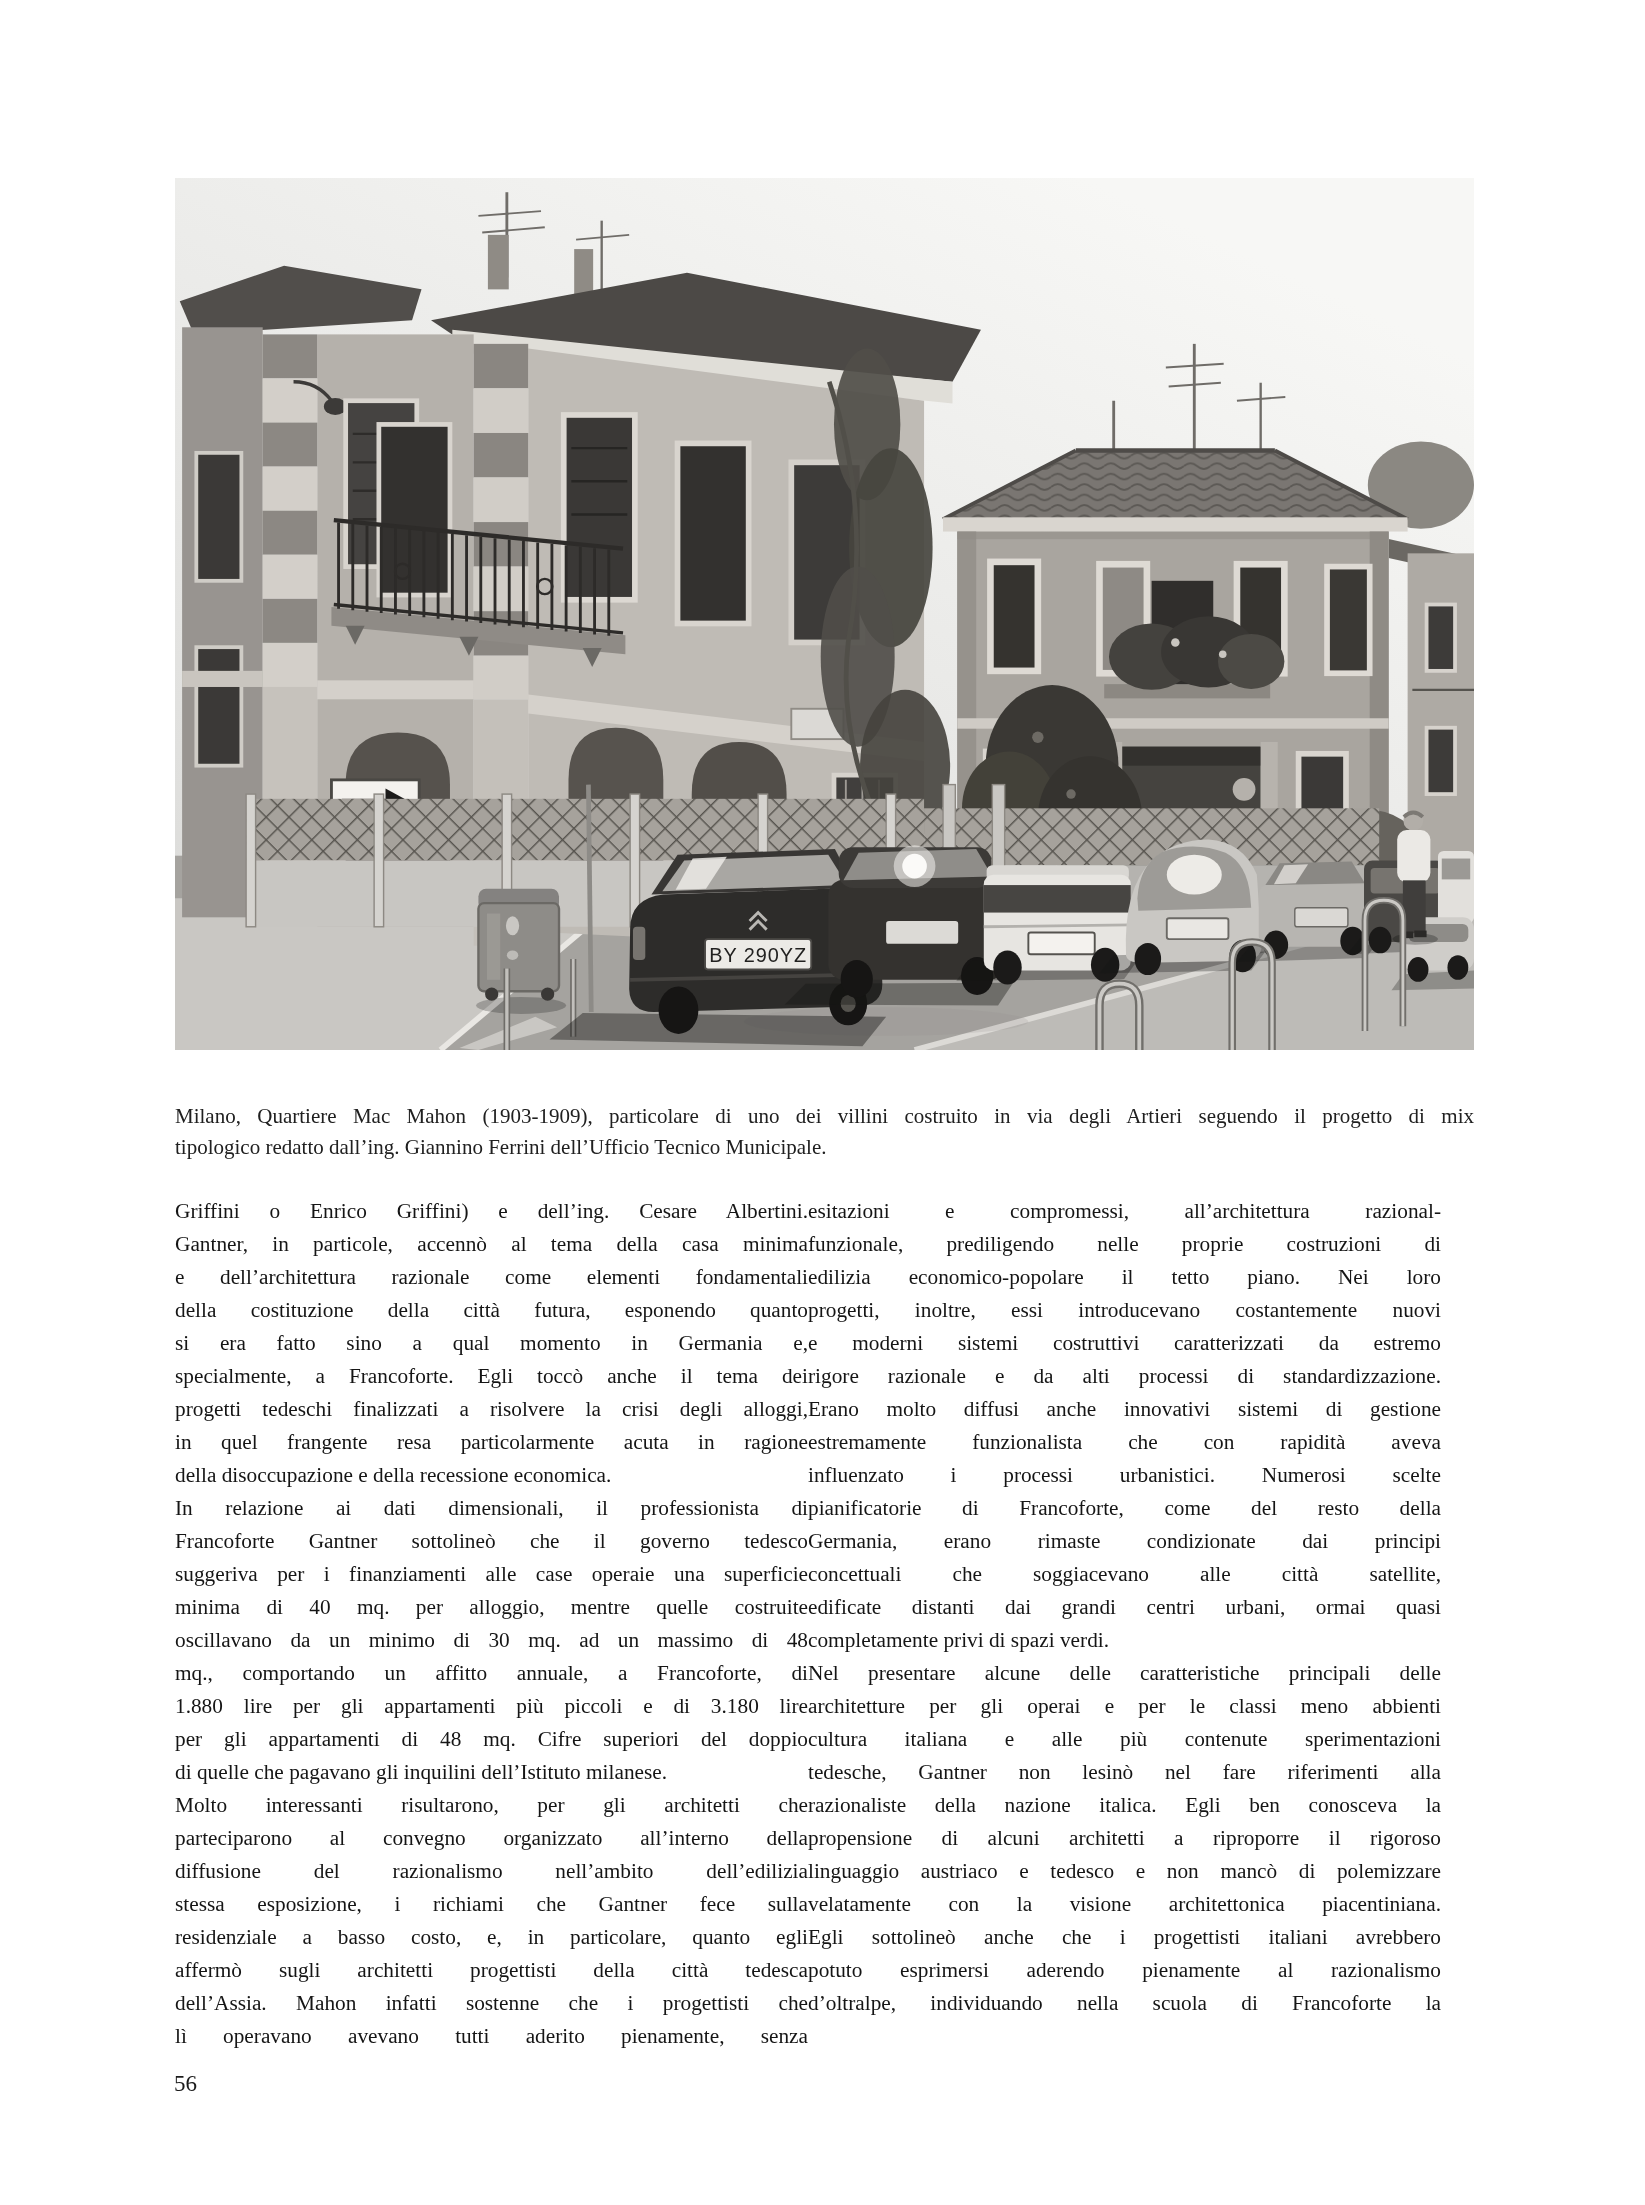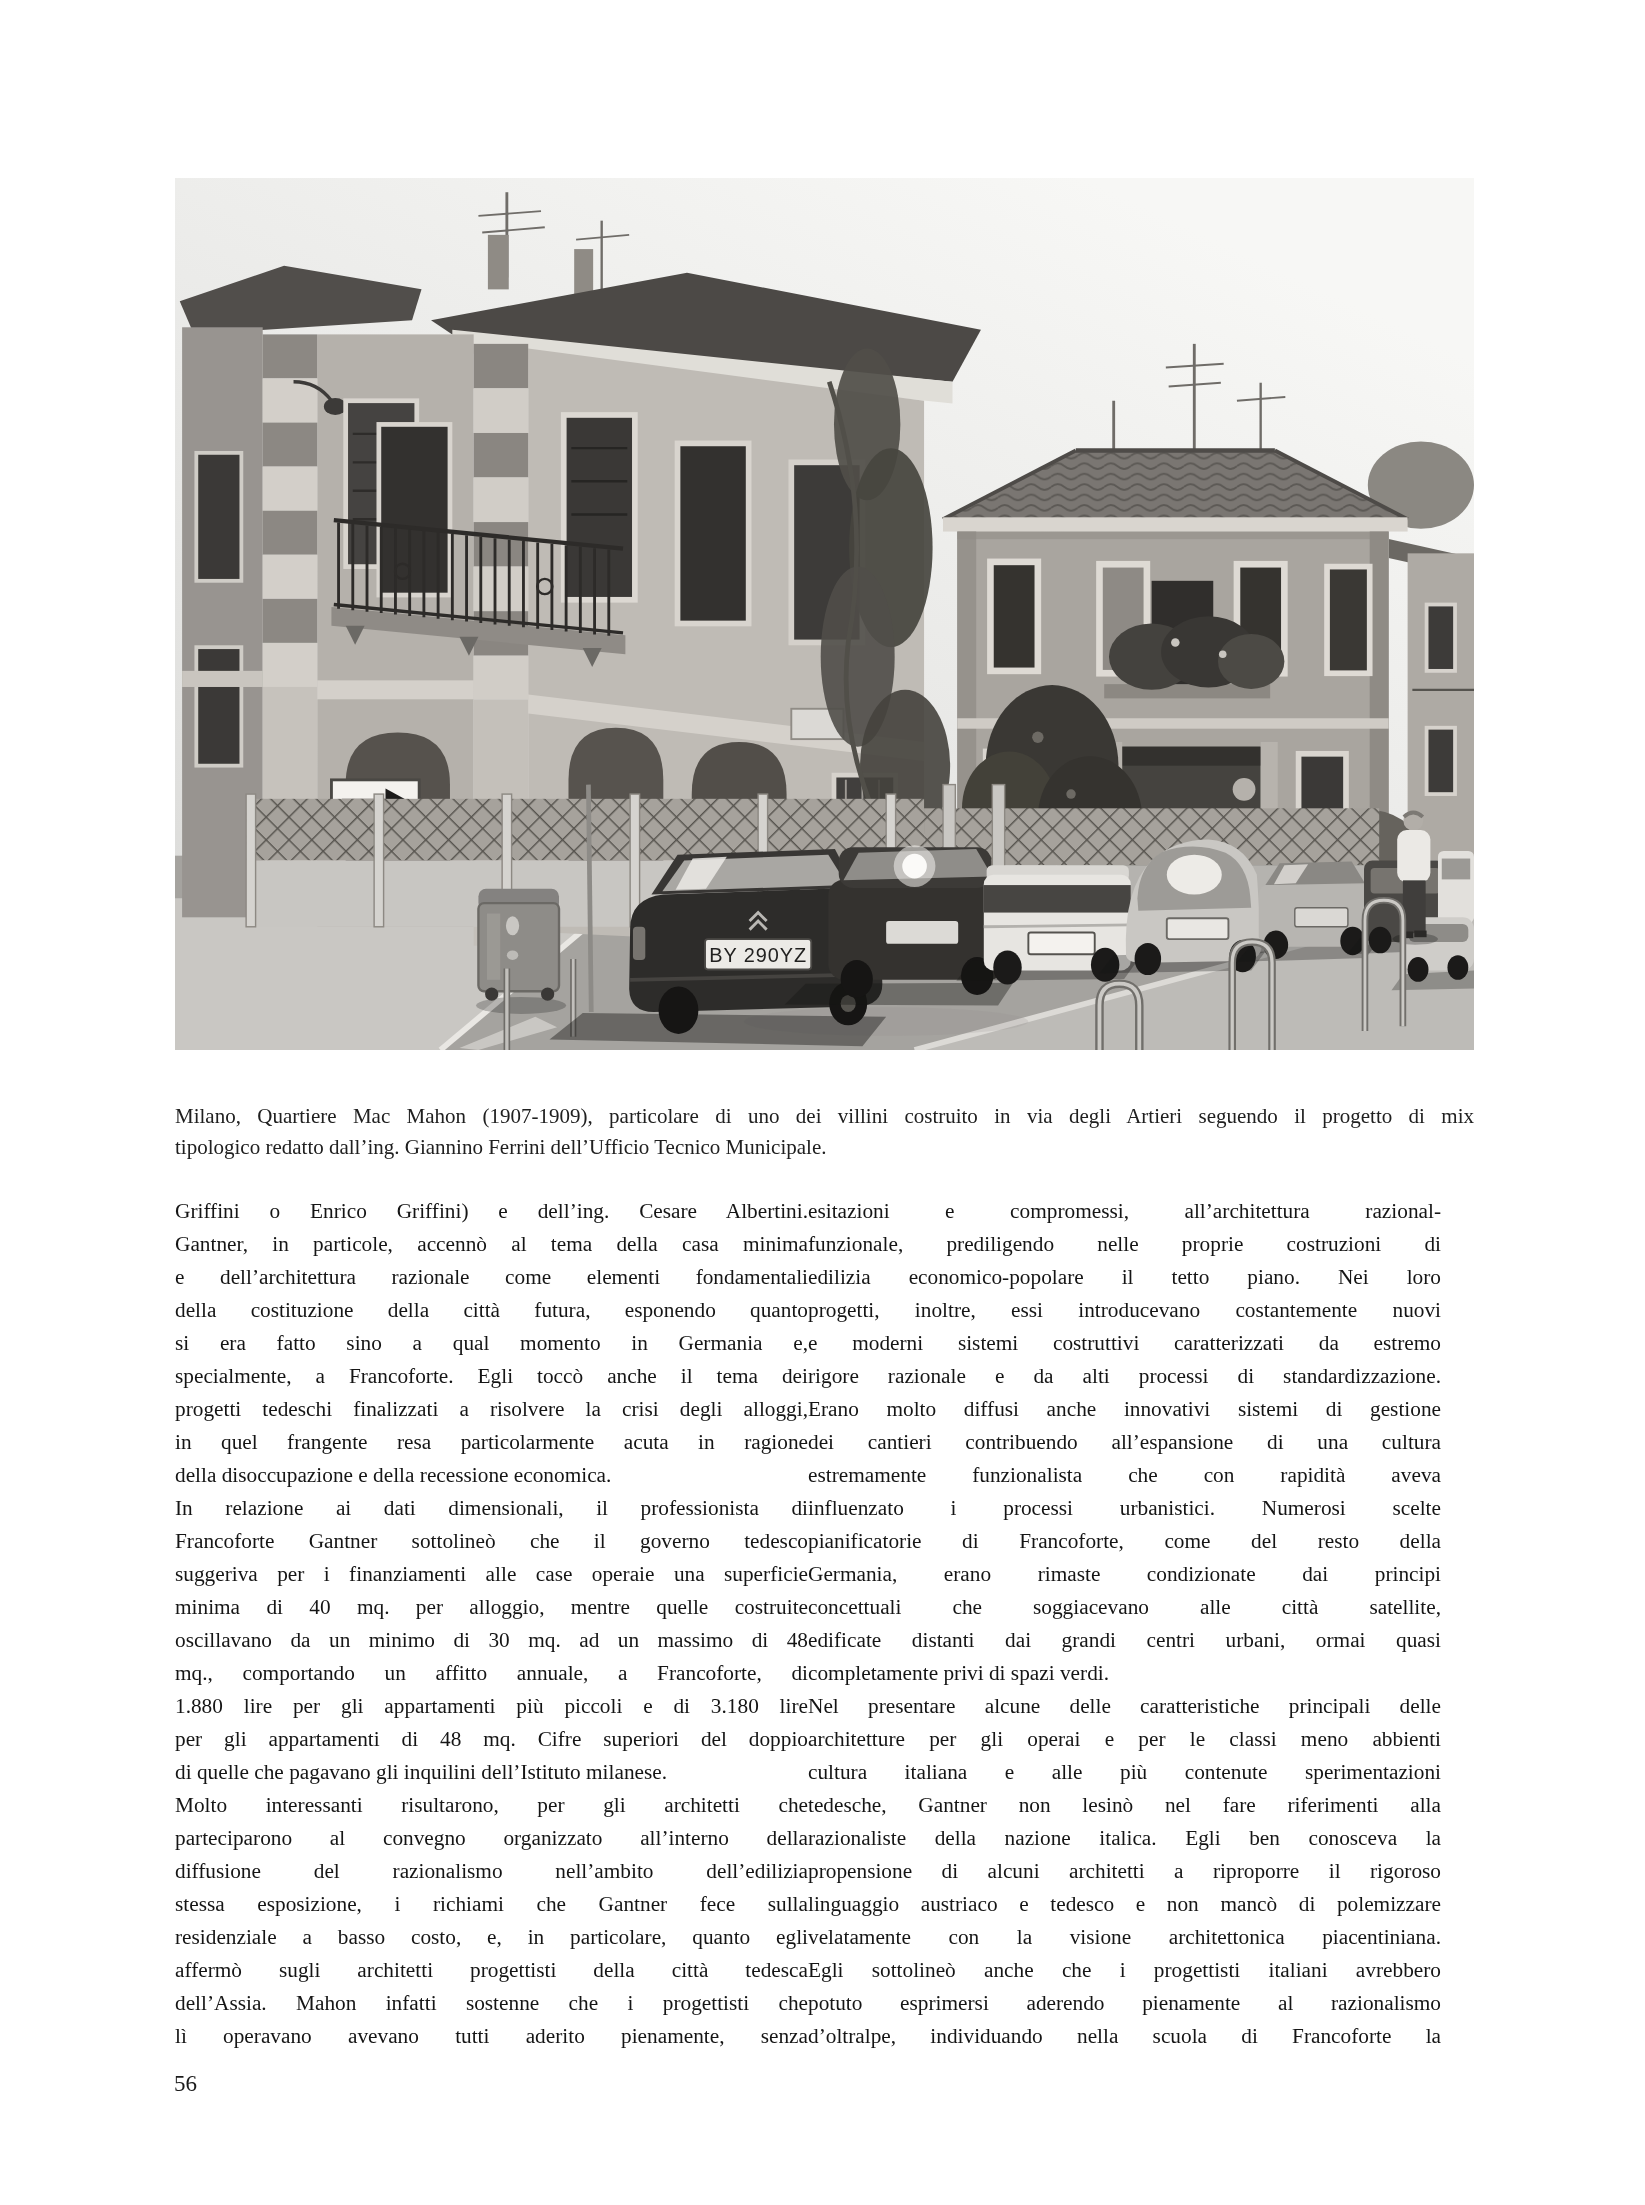--- a/index.html
+++ b/index.html
@@ -339,21 +339,21 @@
         <path d="M1950 1841 V1746 Q1950 1700 1992 1700 Q2034 1700 2034 1746 V1841" stroke="#cbc9c5" stroke-width="8" fill="none"></path>
         <path d="M2230 1841 V1656 Q2230 1612 2272 1612 Q2314 1612 2314 1656 V1841" stroke="#716f6b" stroke-width="16" fill="none"></path>
         <path d="M2230 1841 V1656 Q2230 1612 2272 1612 Q2314 1612 2314 1656 V1841" stroke="#cbc9c5" stroke-width="7" fill="none"></path>
         <path d="M2510 1800 V1566 Q2510 1524 2550 1524 Q2590 1524 2590 1566 V1790" stroke="#716f6b" stroke-width="14" fill="none"></path>
         <path d="M2510 1800 V1566 Q2510 1524 2550 1524 Q2590 1524 2590 1566 V1790" stroke="#cbc9c5" stroke-width="6" fill="none"></path>
       </g>
     </svg>
   </figure>
 
   <div class="caption">
-    <div class="cap-line just">Milano, Quartiere Mac Mahon (1907-1909), particolare di uno dei villini costruito in via degli Artieri seguendo il progetto di mix</div>
+    <div class="cap-line just">Milano, Quartiere Mac Mahon (1903-1909), particolare di uno dei villini costruito in via degli Artieri seguendo il progetto di mix</div>
     <div class="cap-line">tipologico redatto dall’ing. Giannino Ferrini dell’Ufficio Tecnico Municipale.</div>
   </div>
 
   <div class="columns">
     <div class="col">
       <div class="ln">Griffini o Enrico Griffini) e dell’ing. Cesare Albertini.</div>
       <div class="ln">Gantner, in particole, accennò al tema della casa minima</div>
       <div class="ln">e dell’architettura razionale come elementi fondamentali</div>
       <div class="ln">della costituzione della città futura, esponendo quanto</div>
       <div class="ln">si era fatto sino a qual momento in Germania e,</div>
@@ -380,21 +380,20 @@
       <div class="ln">lì operavano avevano tutti aderito pienamente, senza</div>
     </div>
     <div class="col">
       <div class="ln">esitazioni e compromessi, all’architettura razional-</div>
       <div class="ln">funzionale, prediligendo nelle proprie costruzioni di</div>
       <div class="ln">edilizia economico-popolare il tetto piano. Nei loro</div>
       <div class="ln">progetti, inoltre, essi introducevano costantemente nuovi</div>
       <div class="ln">e moderni sistemi costruttivi caratterizzati da estremo</div>
       <div class="ln">rigore razionale e da alti processi di standardizzazione.</div>
       <div class="ln">Erano molto diffusi anche innovativi sistemi di gestione</div>
-      <div class="ln">dei cantieri contribuendo all’espansione di una cultura</div>
       <div class="ln">estremamente funzionalista che con rapidità aveva</div>
       <div class="ln">influenzato i processi urbanistici. Numerosi scelte</div>
       <div class="ln">pianificatorie di Francoforte, come del resto della</div>
       <div class="ln">Germania, erano rimaste condizionate dai principi</div>
       <div class="ln">concettuali che soggiacevano alle città satellite,</div>
       <div class="ln">edificate distanti dai grandi centri urbani, ormai quasi</div>
       <div class="ln pe">completamente privi di spazi verdi.</div>
       <div class="ln">Nel presentare alcune delle caratteristiche principali delle</div>
       <div class="ln">architetture per gli operai e per le classi meno abbienti</div>
       <div class="ln">cultura italiana e alle più contenute sperimentazioni</div>

